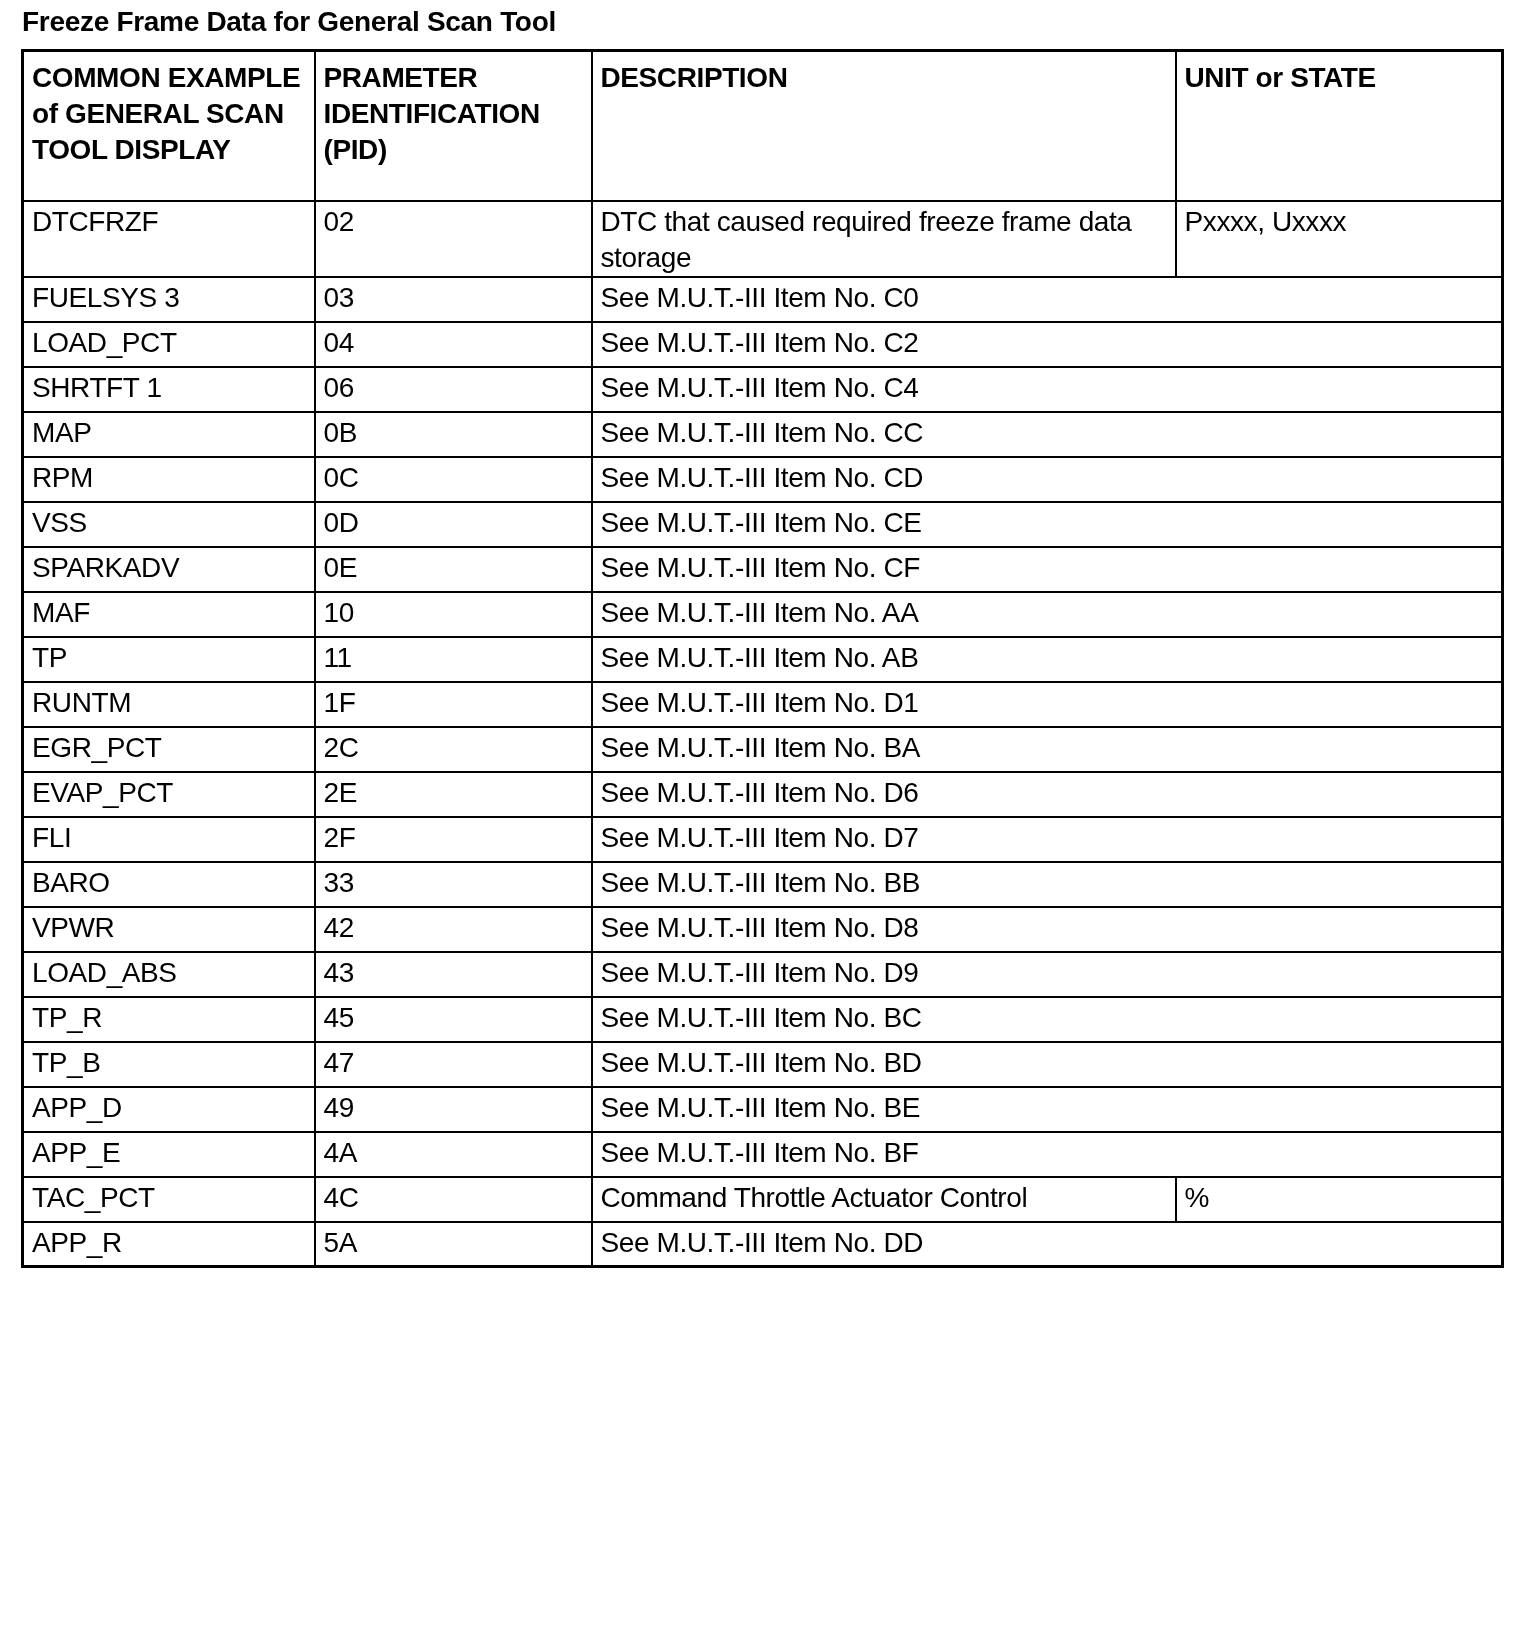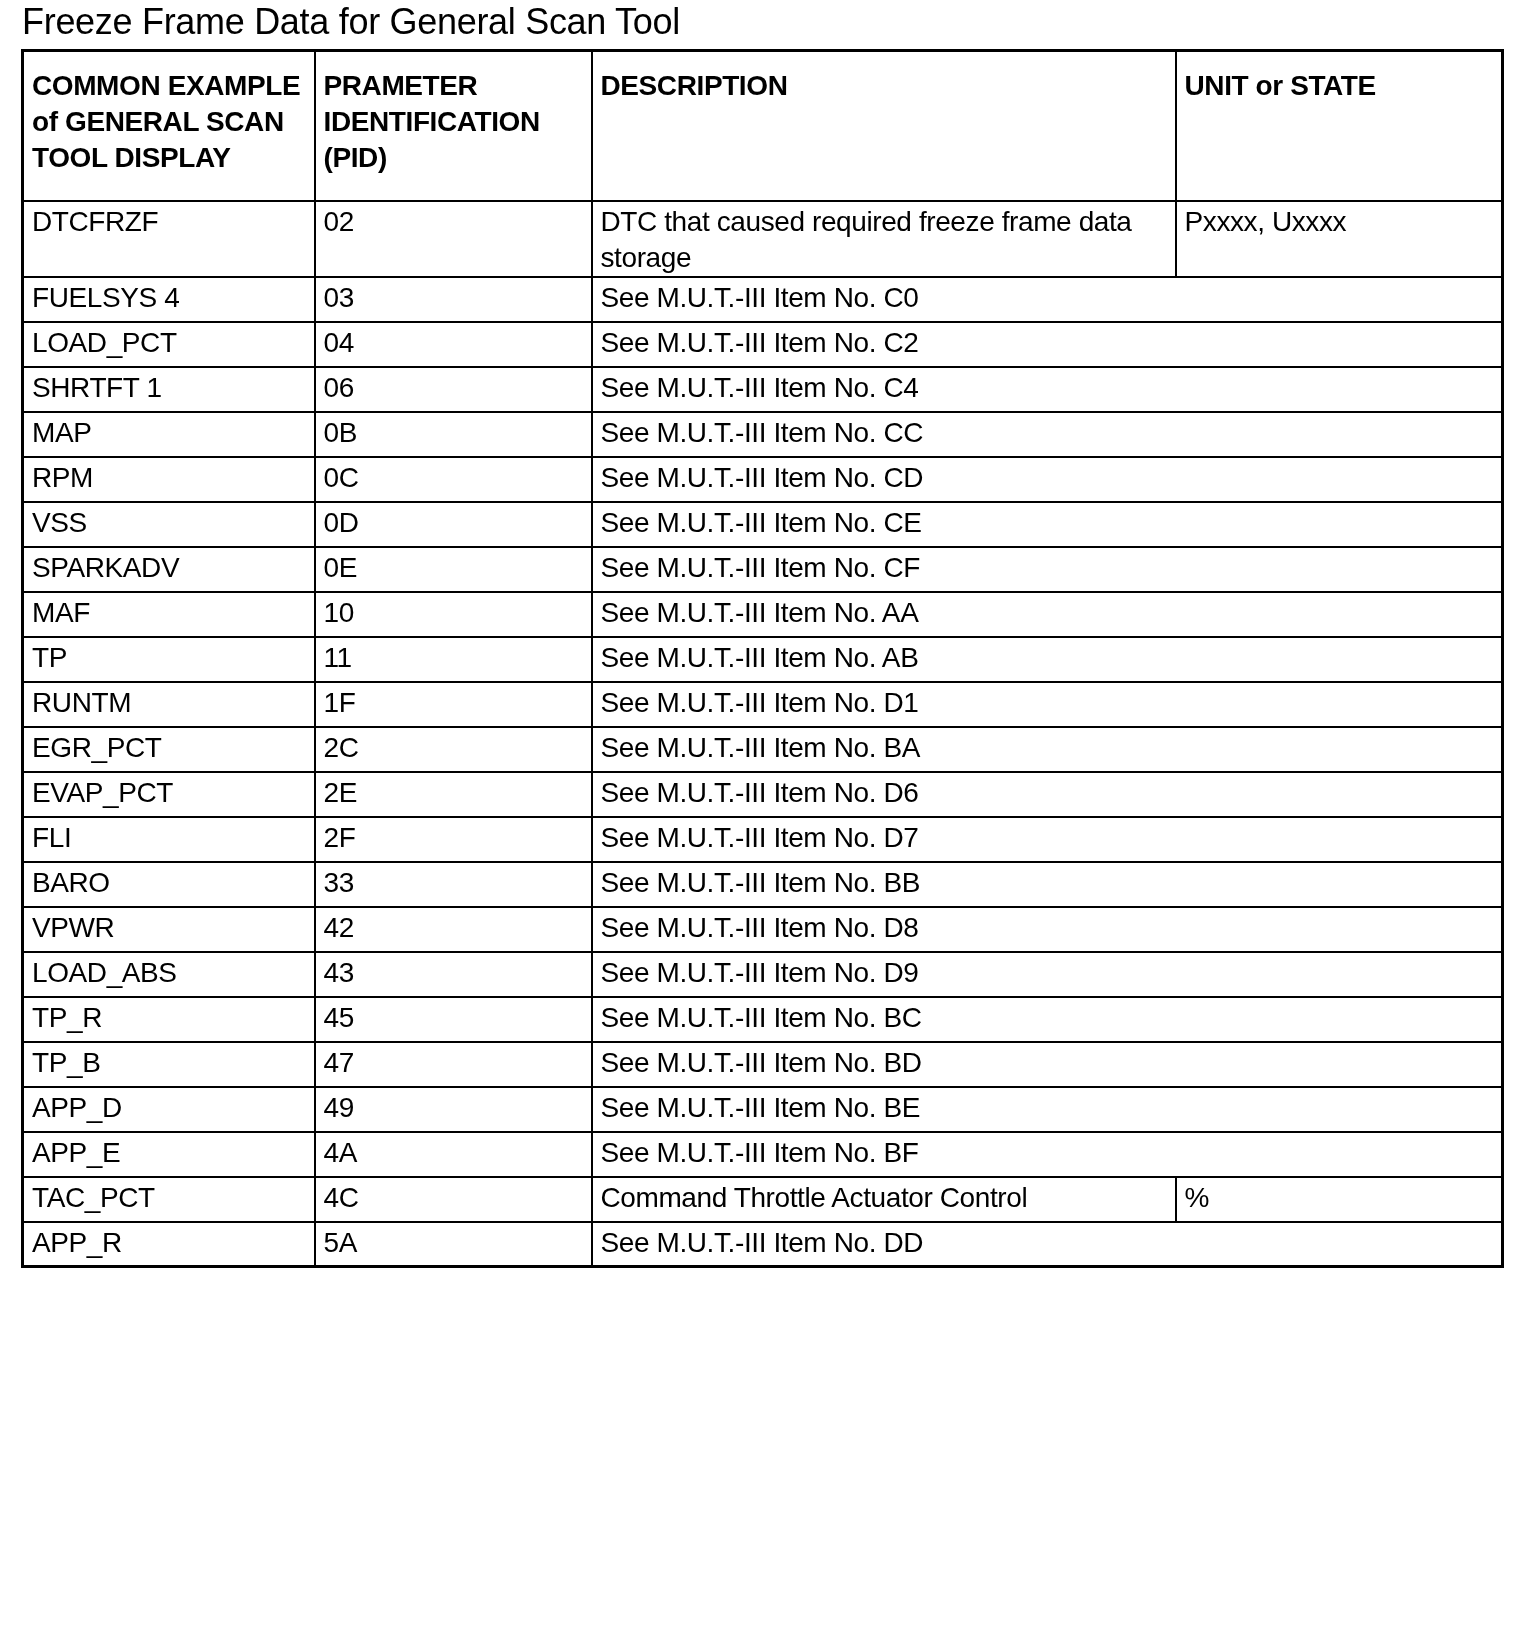--- a/index.html
+++ b/index.html
@@ -12,22 +12,22 @@
       height: 1638px;
       position: relative;
       font-family: "Liberation Sans", sans-serif;
       color: #000000;
       overflow: hidden;
     }
     .doc-title {
       position: absolute;
       left: 22px;
       top: 4px;
-      font-size: 36px;
-      font-weight: normal;
+      font-size: 28px;
+      font-weight: bold;
       letter-spacing: -0.3px;
       line-height: 36px;
     }
     table.pid-table {
       position: absolute;
       left: 21px;
       top: 49px;
       width: 1480px;
       border-collapse: collapse;
       border: 3px solid #000;
@@ -44,21 +44,21 @@
       text-align: left;
       padding: 4px 8px 0 8px;
       font-size: 28px;
       line-height: 36px;
       letter-spacing: -0.4px;
     }
     table.pid-table th {
       font-weight: bold;
       height: 150px;
       box-sizing: border-box;
-      padding-top: 16px;
+      padding-top: 8px;
     }
     table.pid-table tr.data-row td {
       height: 45px;
       box-sizing: border-box;
       padding-top: 2px;
       white-space: nowrap;
     }
     table.pid-table tr.data-row.tall td {
       height: 64px;
       white-space: normal;
@@ -85,21 +85,21 @@
     </tr>
   </thead>
   <tbody id="table-body">
       <tr class="data-row tall">
         <td>DTCFRZF</td>
         <td>02</td>
         <td>DTC that caused required freeze frame data storage</td>
         <td>Pxxxx, Uxxxx</td>
       </tr>
       <tr class="data-row">
-        <td>FUELSYS 4</td>
+        <td>FUELSYS 3</td>
         <td>03</td>
         <td colspan="2">See M.U.T.-III Item No. C0</td>
       </tr>
       <tr class="data-row">
         <td>LOAD_PCT</td>
         <td>04</td>
         <td colspan="2">See M.U.T.-III Item No. C2</td>
       </tr>
       <tr class="data-row">
         <td>SHRTFT 1</td>

